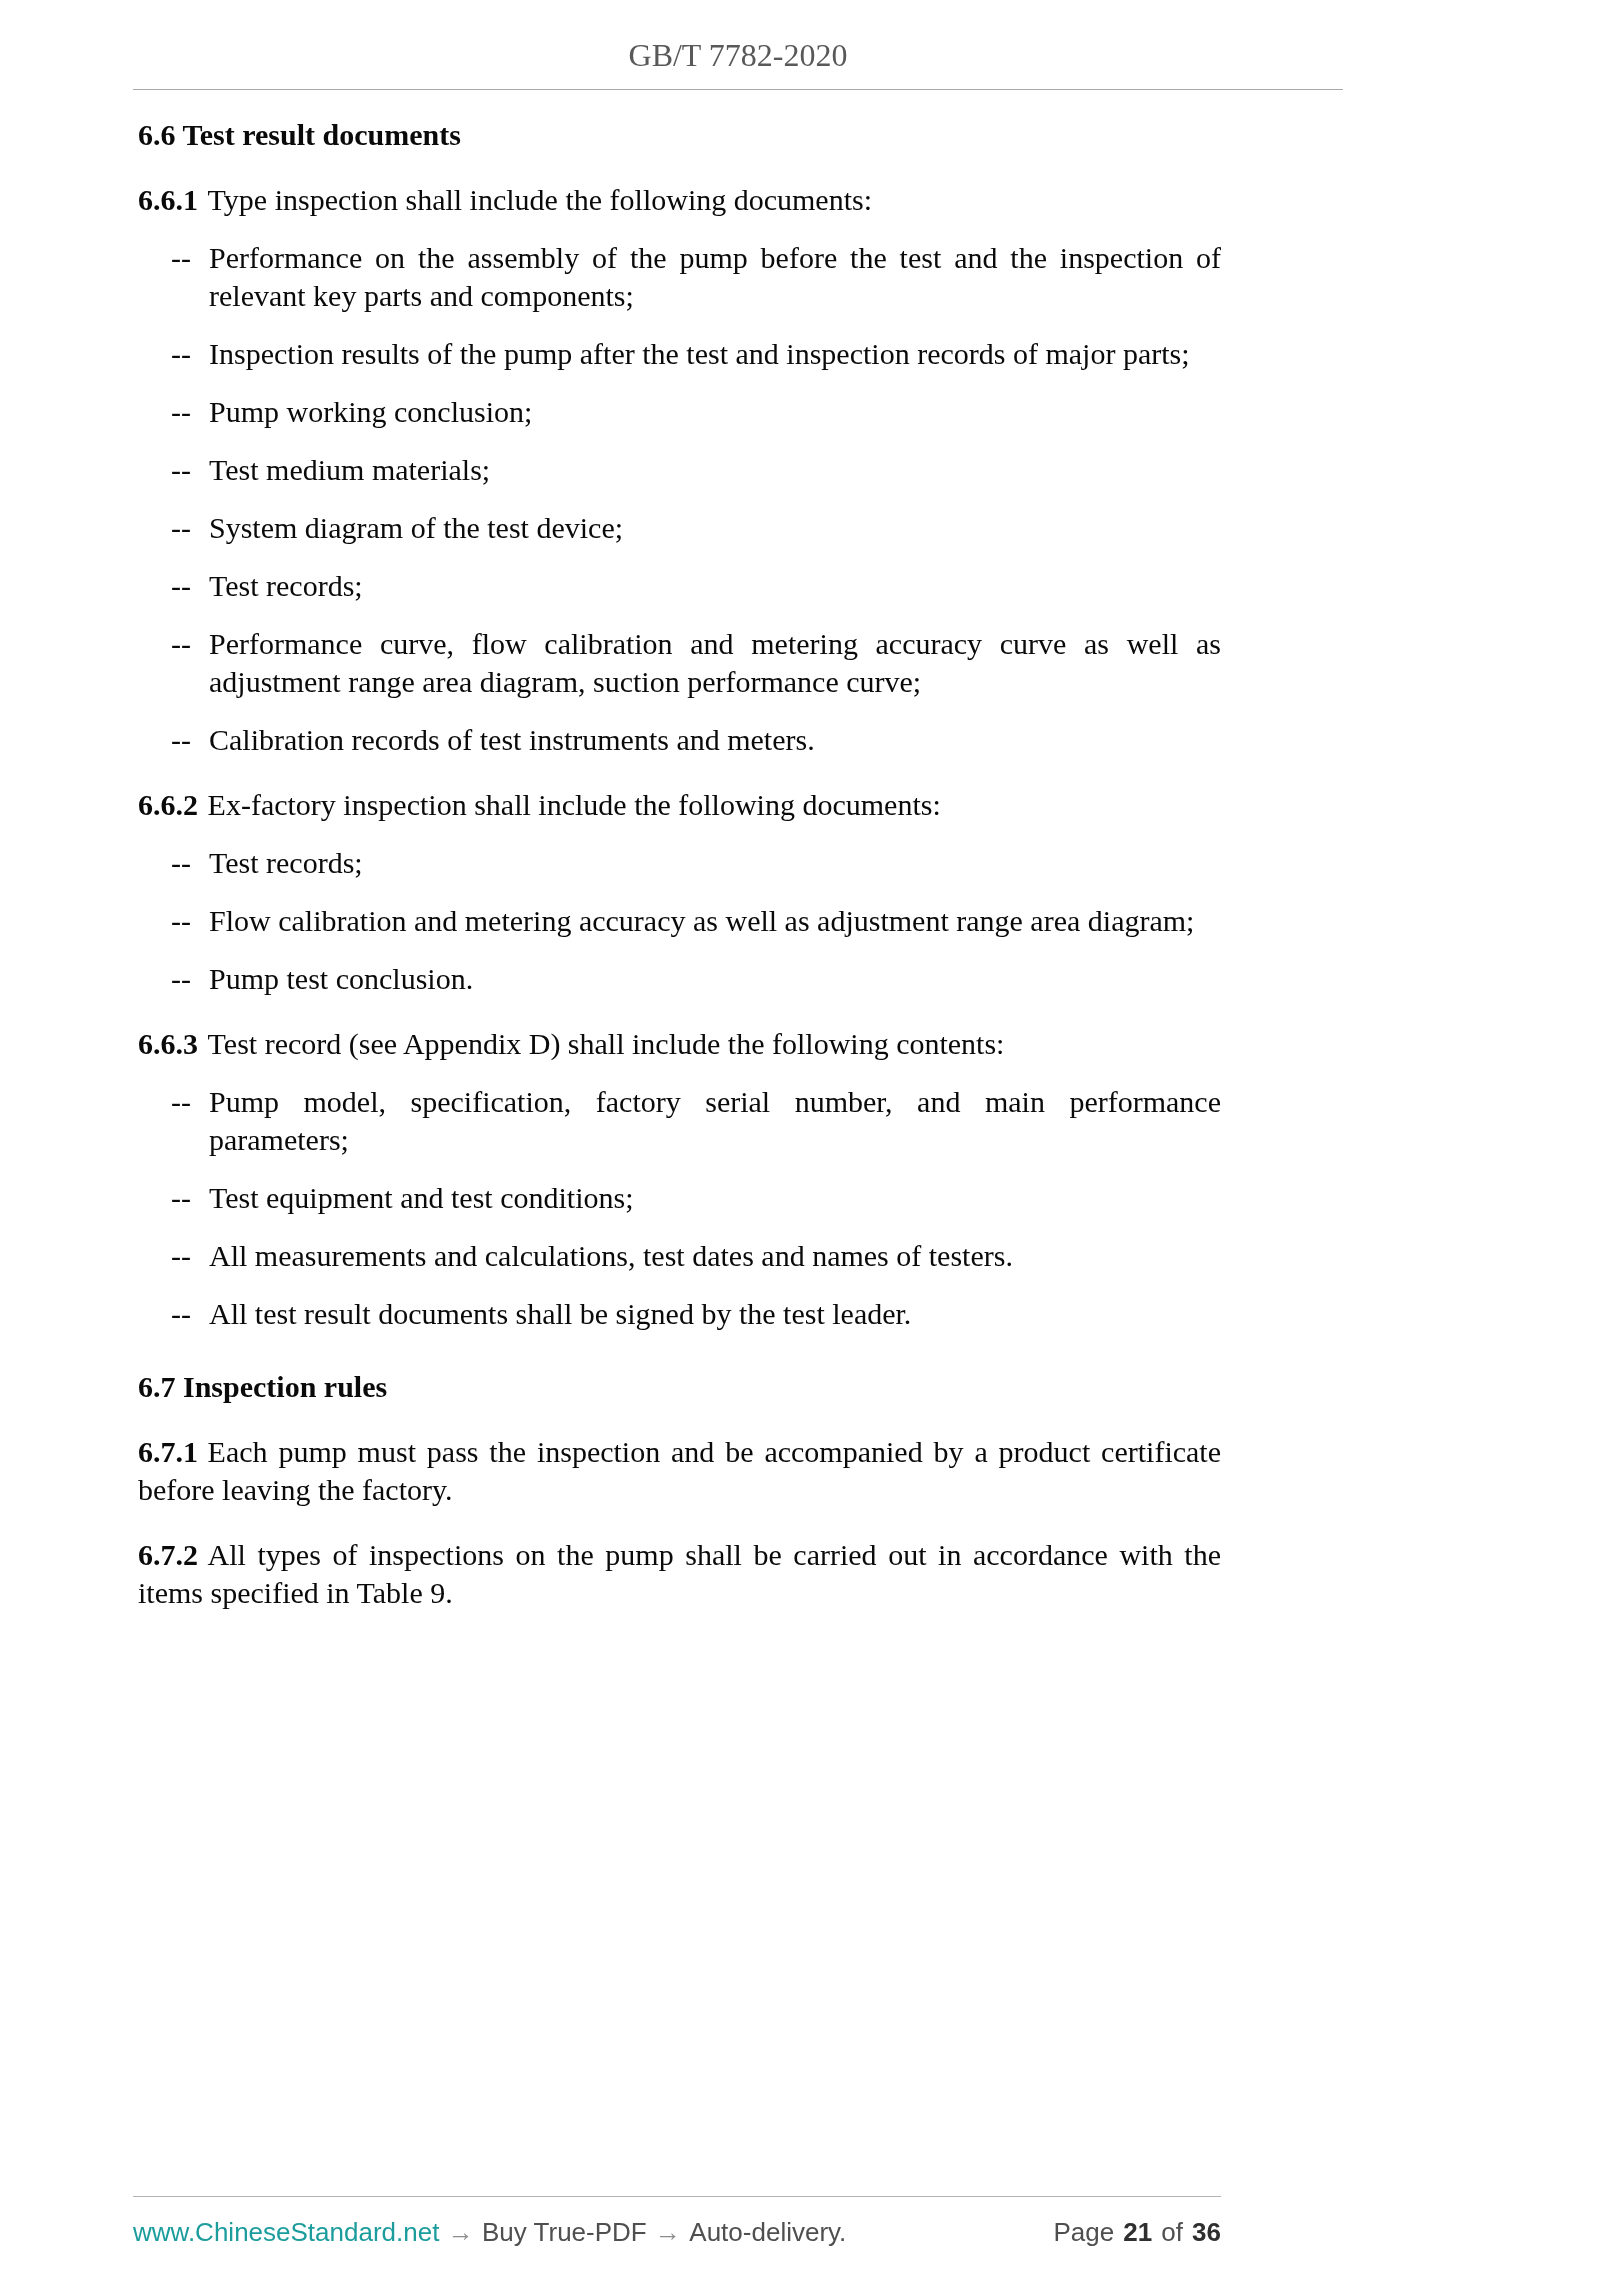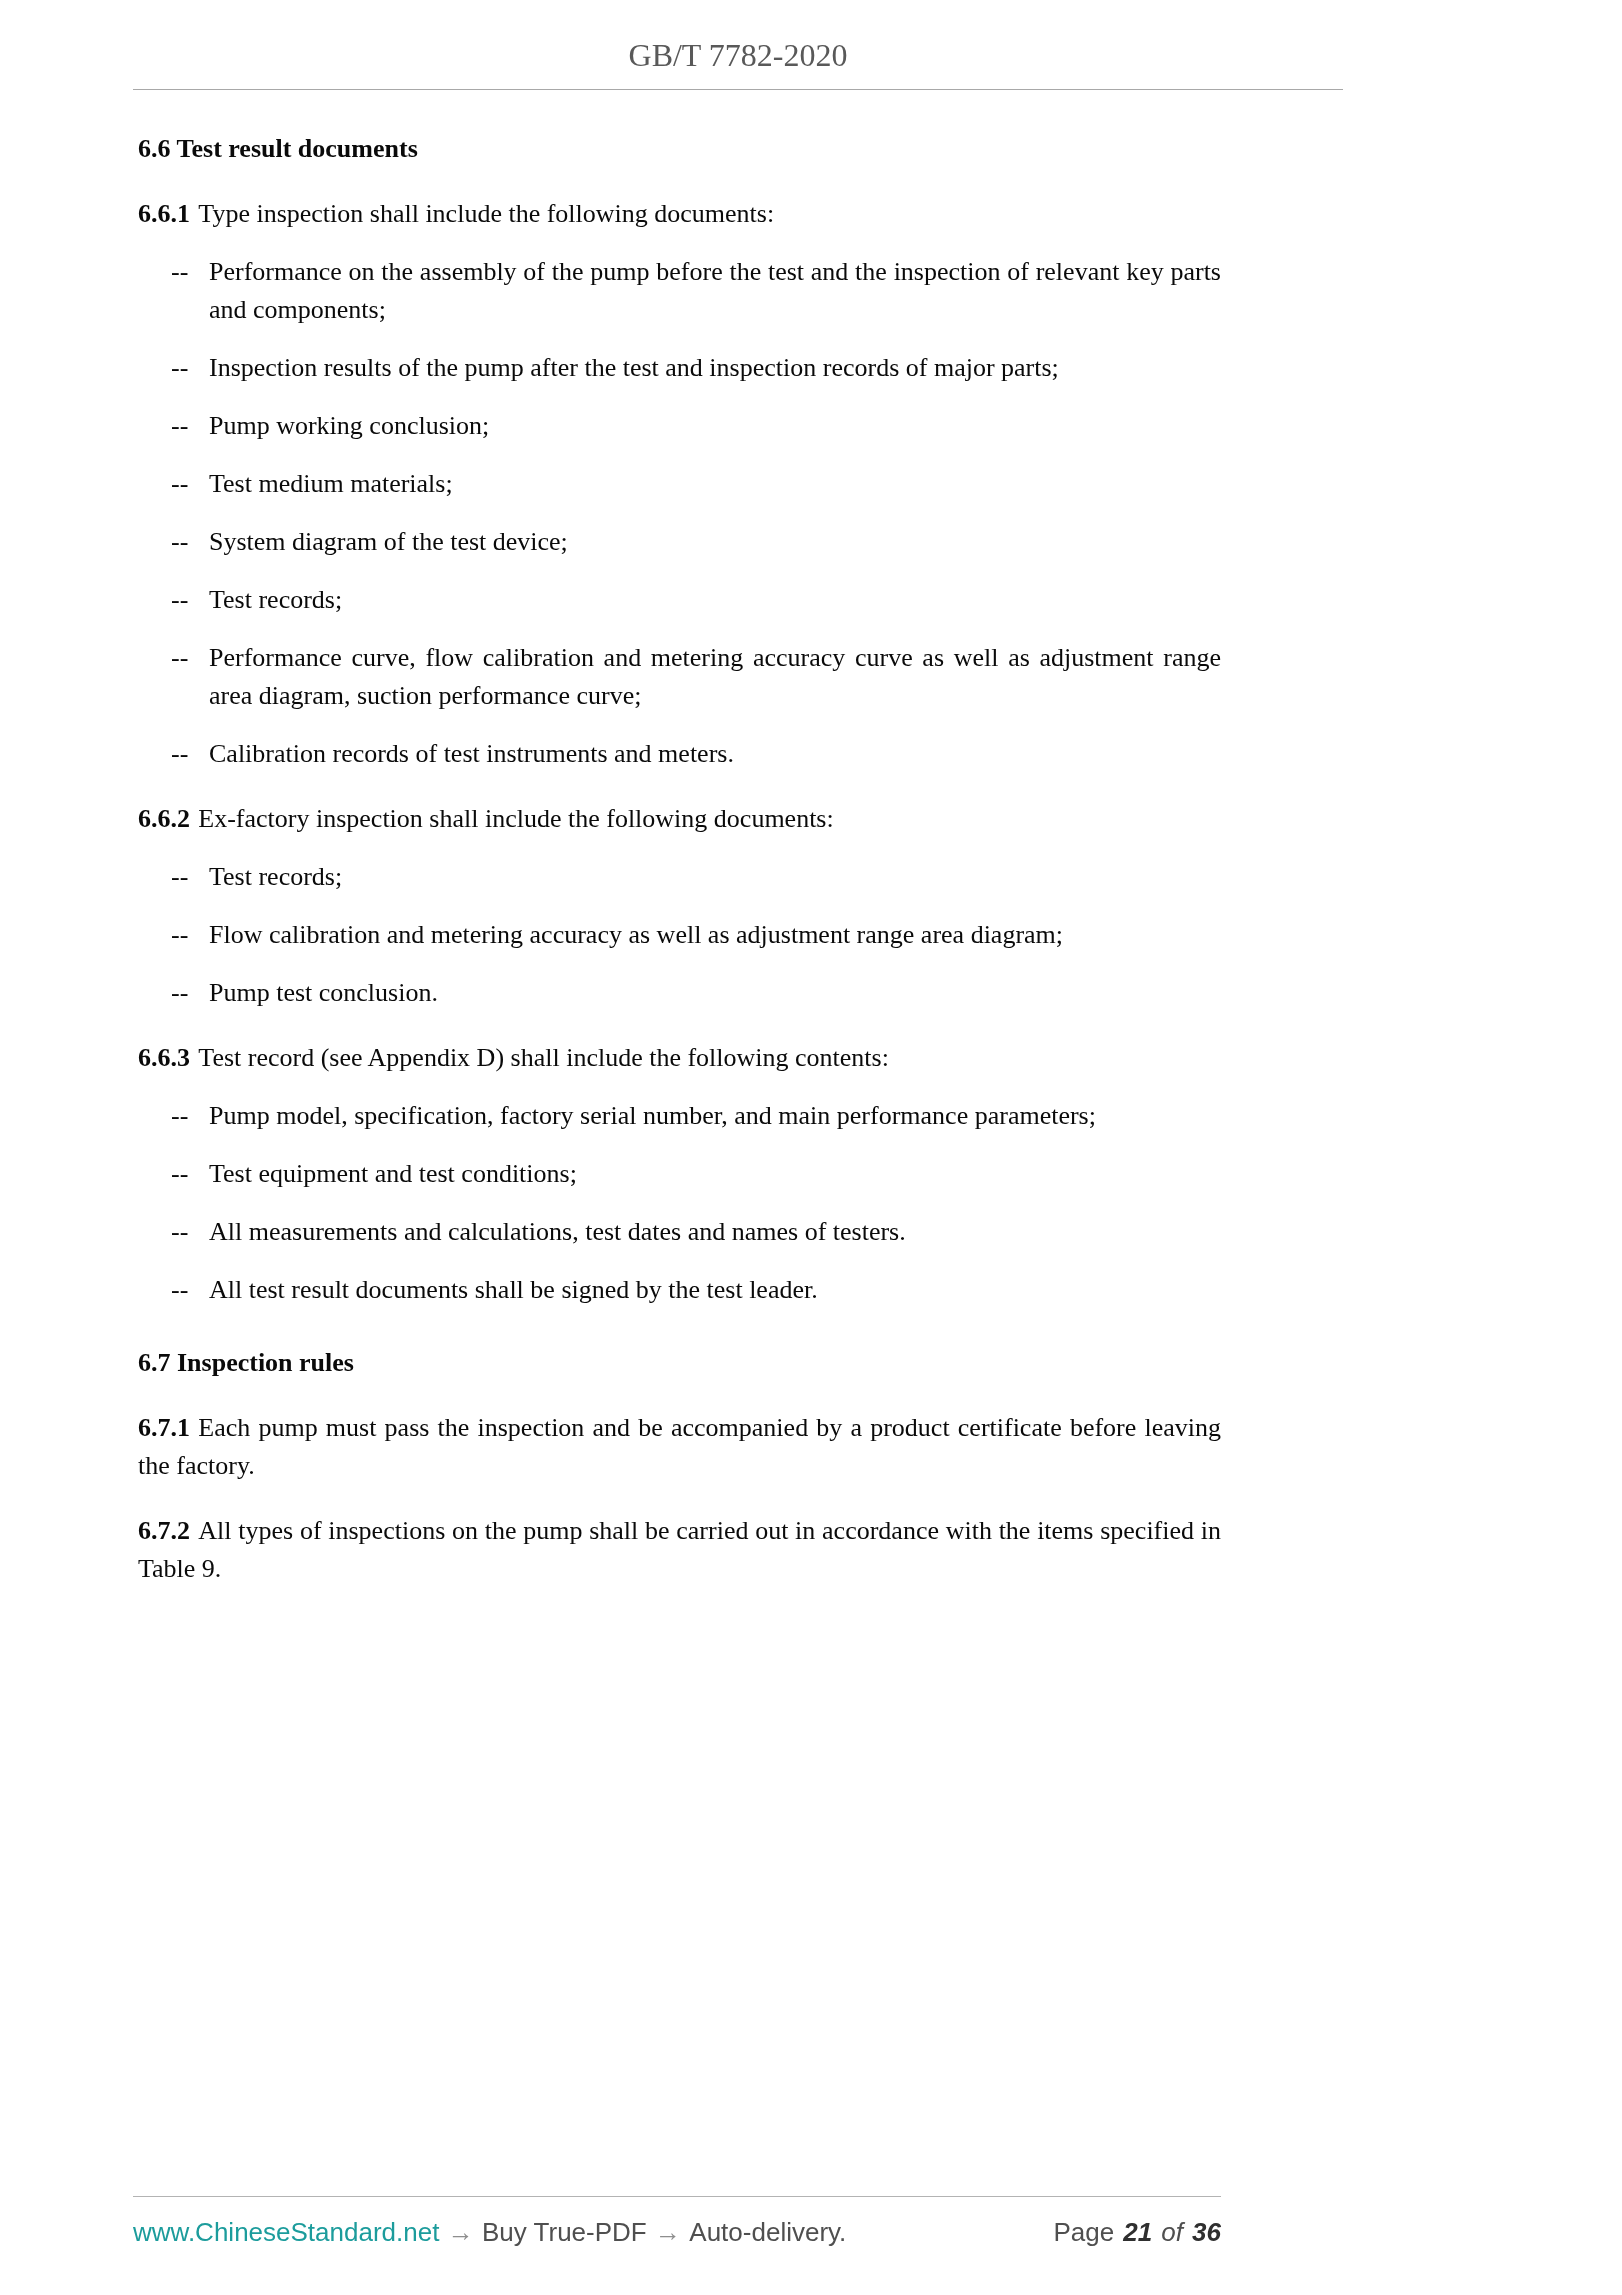--- a/index.html
+++ b/index.html
@@ -24,22 +24,22 @@
   }
   .header-rule {
     margin: 15px 133px 0 133px;
     border: 0;
     border-top: 1.7px solid #a8a8a8;
     height: 0;
   }
 
   
   .content {
-    margin: 40px 255px 0 138px;
-    font-size: 26px;
+    margin: 26px 255px 0 138px;
+    font-size: 30px;
     line-height: 38px;
     text-align: justify;
   }
   .heading {
     font-weight: 700;
     margin-top: 35px;
   }
   .content > :first-child { margin-top: 0; }
   .numpara { margin-top: 27px; }
   .num { font-weight: 700; margin-right: 0.32em; }
@@ -79,21 +79,21 @@
     align-items: baseline;
   }
   .footer-link {
     color: #1c9c9c;
     text-decoration: none;
   }
   .arrow {
     color: #8e8e8e;
     margin: 0 8.3px;
   }
-  .footer-right > * + * { margin-left: 0.35em; font-style: italic; }
+  .footer-right > * + * { margin-left: 0.35em; }
   .page-num {
     font-weight: 700;
     color: #2f2f2f;
   }
 </style>
 </head>
 <body>
 
 <div class="page">
 

